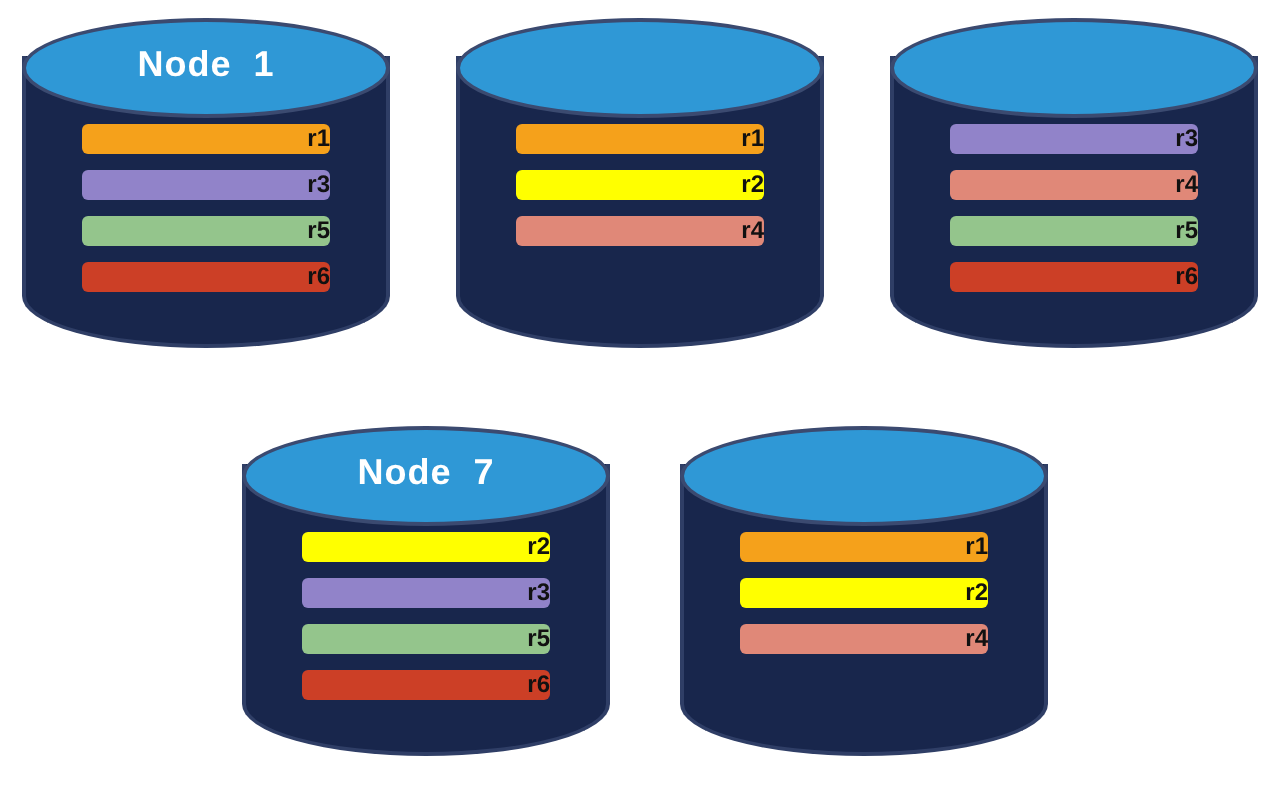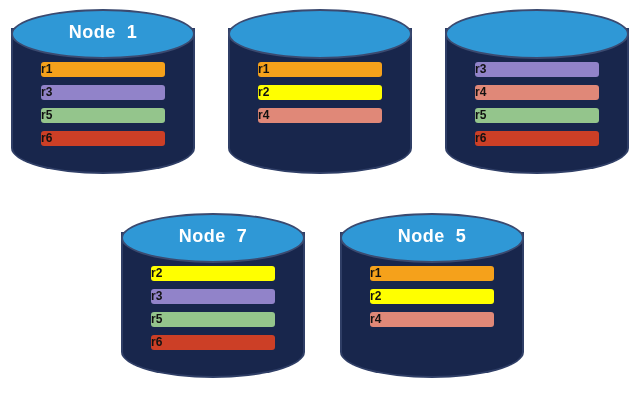--- a/index.html
+++ b/index.html
@@ -78,21 +78,21 @@
     width: 190px;
     z-index: 3;
   }
   .shard {
     position: relative;
     width: 124px;
     height: 15px;
     margin: 0 auto 8px auto;
     border-radius: 3px;
     line-height: 15px;
-    text-align: left;
+    text-align: right;
     font-size: 12px;
     font-weight: bold;
     color: #111111;
   }
   .shard:last-child { margin-bottom: 0; }
 </style>
 </head>
 <body>
 
 <div id="diagram">
@@ -143,20 +143,19 @@
         <div class="shard" style="background: rgb(145, 131, 201);">r3</div>
         <div class="shard" style="background: rgb(148, 197, 140);">r5</div>
         <div class="shard" style="background: rgb(204, 63, 38);">r6</div>
       </div>
     </div>
     <div class="node" style="left: 337px; top: 210px;">
       <div class="cyl-wrap">
         <div class="cyl-body"></div>
         <div class="cyl-top"></div>
       </div>
-      <div class="node-label">Node  5</div>
       <div class="shards">
         <div class="shard" style="background: rgb(245, 161, 27);">r1</div>
         <div class="shard" style="background: rgb(255, 255, 0);">r2</div>
         <div class="shard" style="background: rgb(224, 136, 120);">r4</div>
       </div>
     </div>
   </div>
 
 </body></html>

